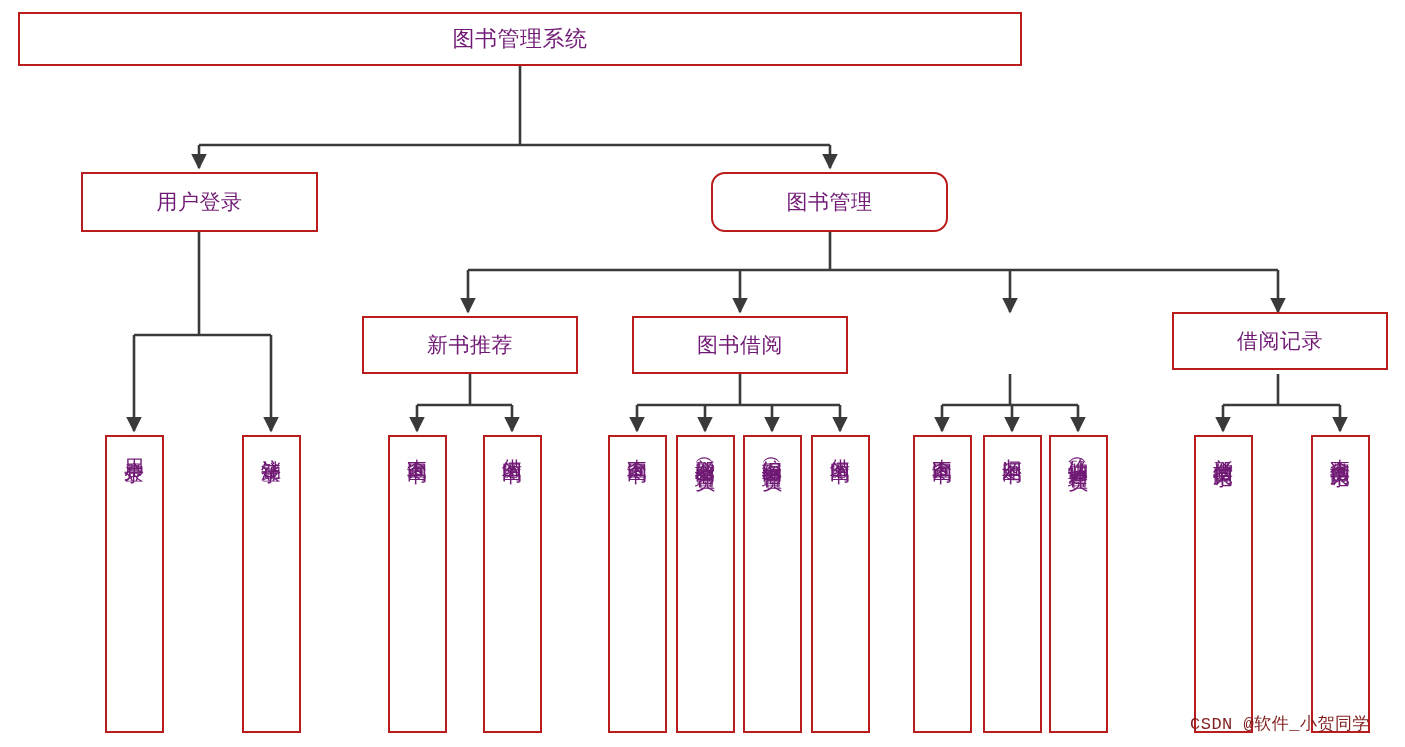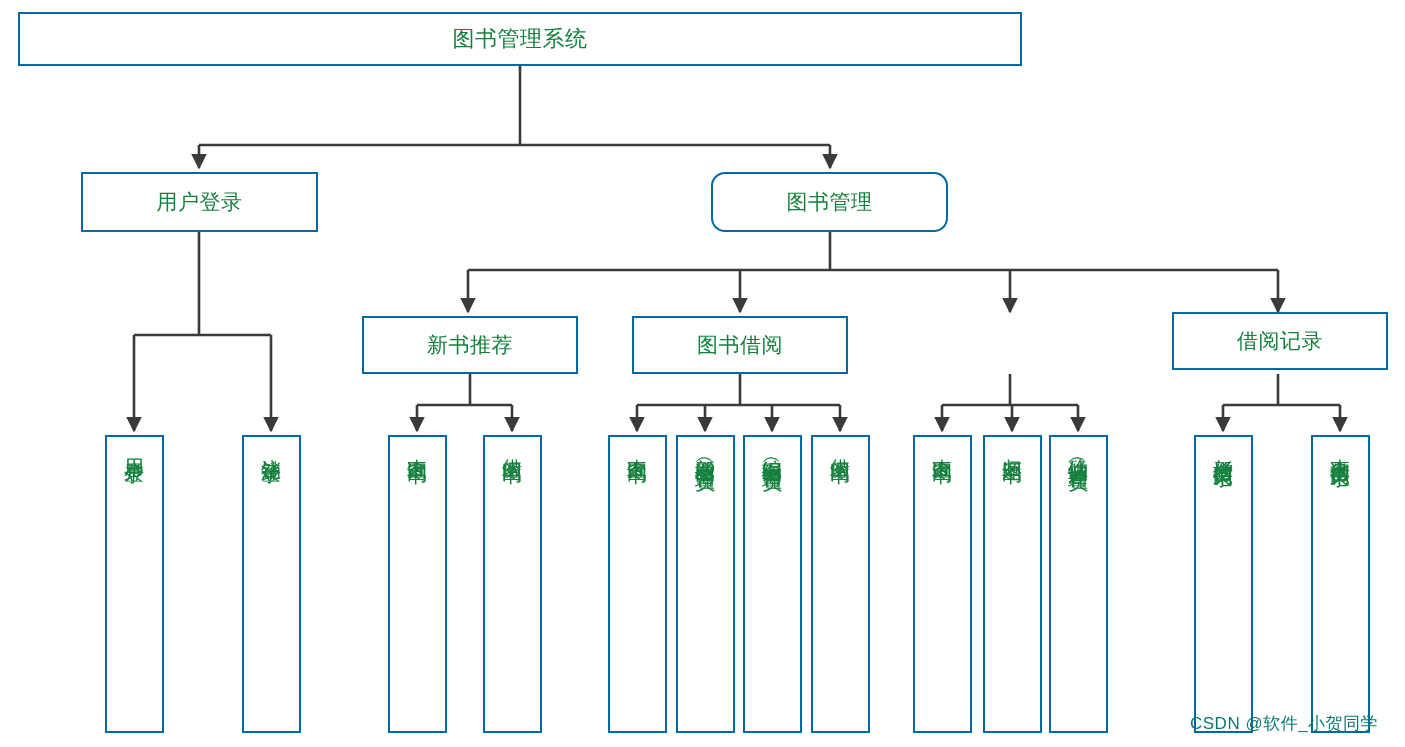--- a/index.html
+++ b/index.html
@@ -22,25 +22,25 @@
     left: 0;
     top: 0;
     width: 1405px;
     height: 747px;
     pointer-events: none;
   }
   .node {
     position: absolute;
     box-sizing: border-box;
     background: #ffffff;
-    border: 2px solid #0369a1;
+    border: 2px solid #b91c1c;
     display: flex;
     align-items: center;
     justify-content: center;
-    color: #15803d;
+    color: #701a75;
     z-index: 2;
   }
   .node .label {
     text-align: center;
     line-height: 1.18;
     letter-spacing: 0.5px;
     white-space: pre;
   }
   .node.horiz .label {
     font-size: 21px;
@@ -57,25 +57,25 @@
     writing-mode: vertical-rl;
     text-orientation: upright;
     font-size: 20px;
     line-height: 1.0;
     letter-spacing: 2px;
     white-space: nowrap;
   }
   .watermark {
     position: absolute;
     font-size: 17px;
-    color: #0f766e;
+    color: #7f1d1d;
     letter-spacing: 0.5px;
     white-space: nowrap;
     z-index: 3;
-    font-family: Liberation Sans, sans-serif;
+    font-family: Liberation Mono, monospace;
   }
 </style>
 </head>
 <body>
 
 <div id="canvas">
 
   <svg class="edges" viewBox="0 0 1405 747">
     <defs>
       <marker id="arrow" viewBox="0 0 10 10" refX="9" refY="5" markerWidth="6" markerHeight="6" orient="auto-start-reverse">

